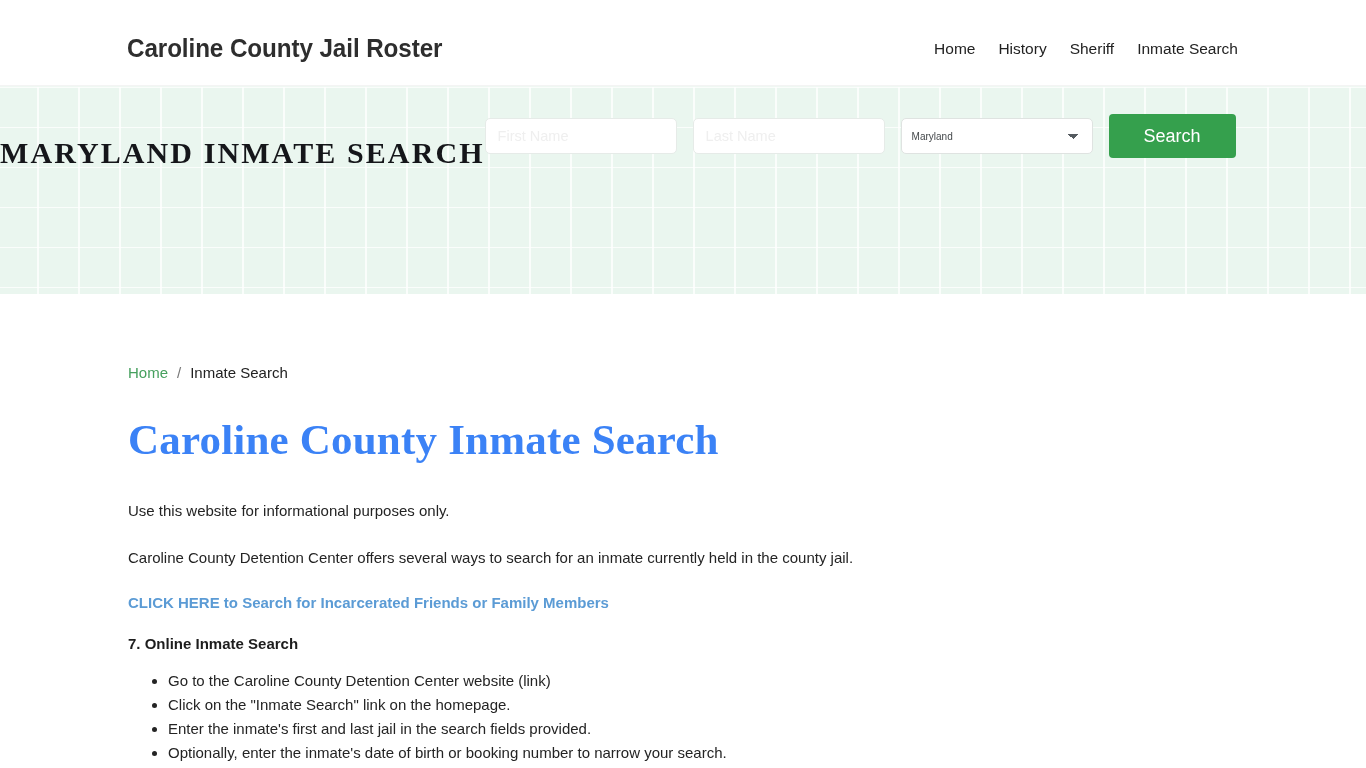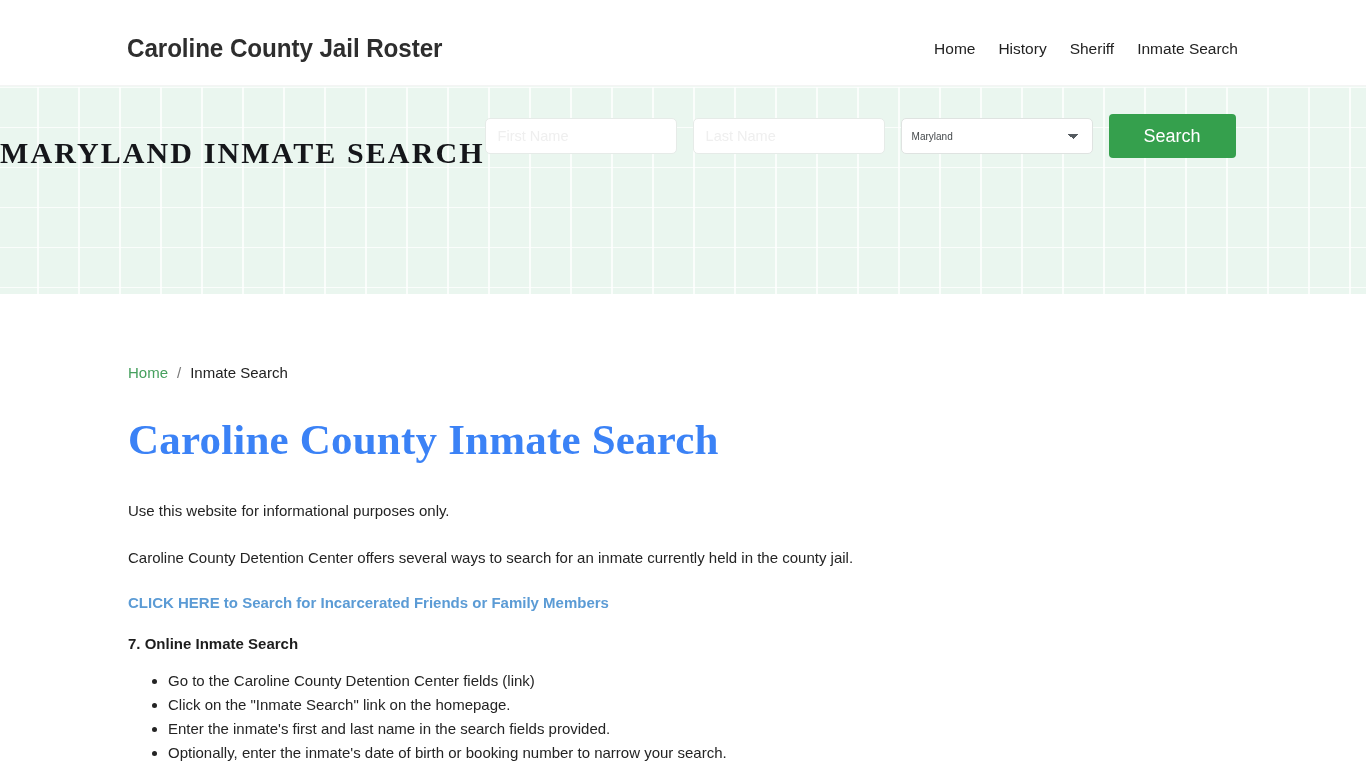--- a/index.html
+++ b/index.html
@@ -217,20 +217,20 @@
   <h2 class="page-title">Caroline County Inmate Search</h2>
 
   <p class="para para-1">Use this website for informational purposes only.</p>
   <p class="para para-2">Caroline County Detention Center offers several ways to search for an inmate currently held in the county jail.</p>
 
   <a class="cta-link" href="#">CLICK HERE to Search for Incarcerated Friends or Family Members</a>
 
   <h3 class="section-heading">7. Online Inmate Search</h3>
 
   <ul class="steps-list">
-    <li>Go to the Caroline County Detention Center fields (link)</li>
+    <li>Go to the Caroline County Detention Center website (link)</li>
     <li>Click on the "Inmate Search" link on the homepage.</li>
-    <li>Enter the inmate's first and last name in the search fields provided.</li>
+    <li>Enter the inmate's first and last jail in the search fields provided.</li>
     <li>Optionally, enter the inmate's date of birth or booking number to narrow your search.</li>
     <li>Click the "Search" button.</li>
   </ul>
 
 </main>
 
 </body></html>

